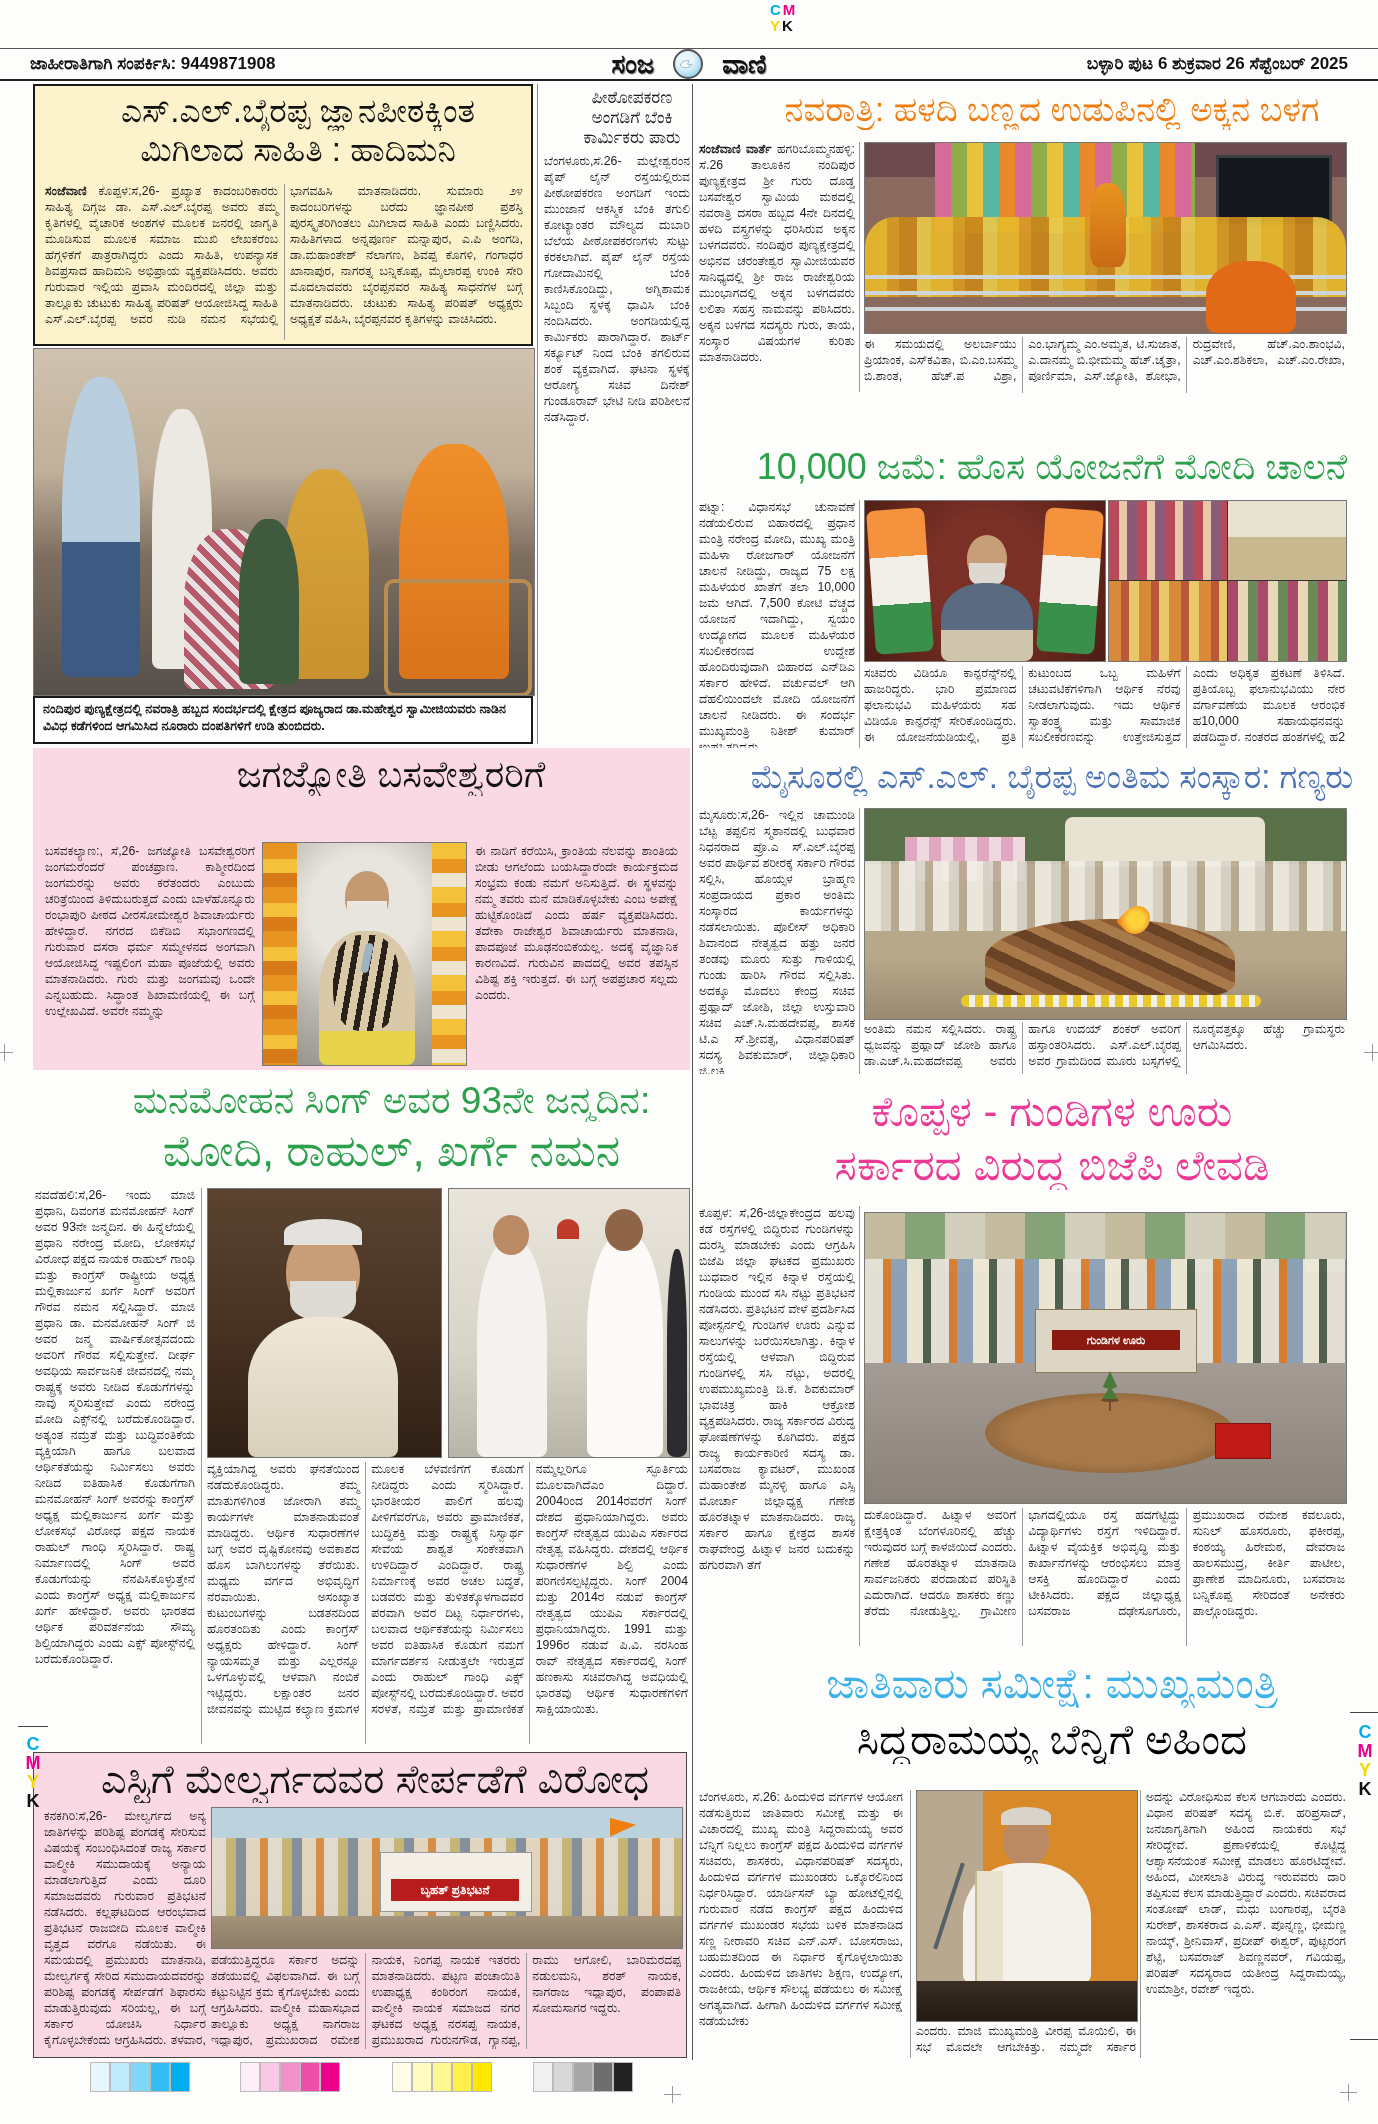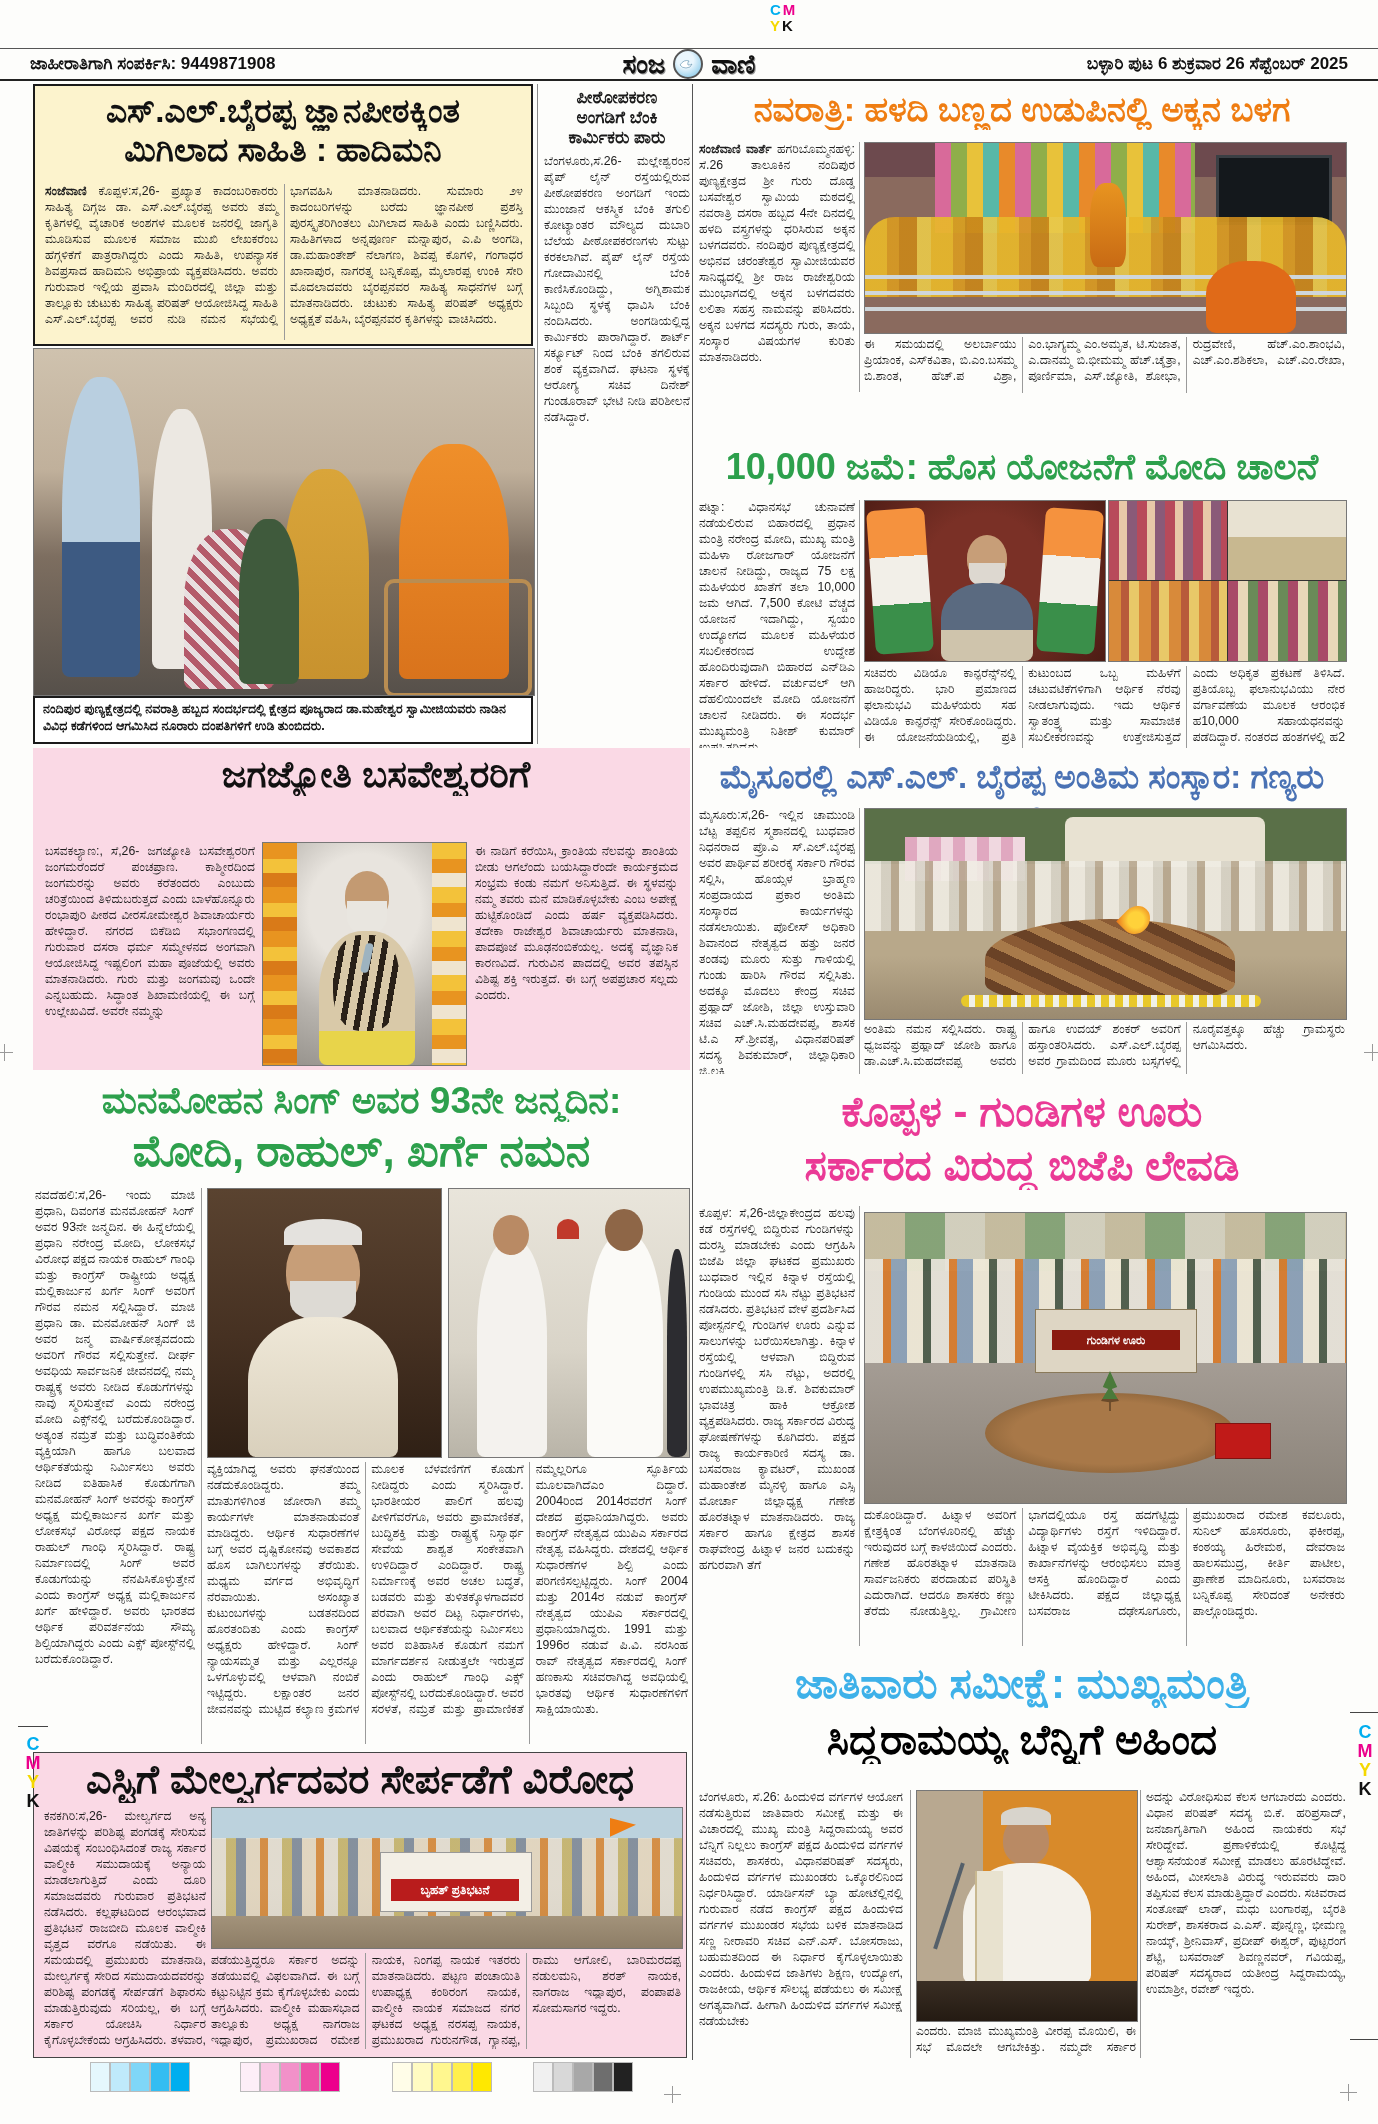--- a/index.html
+++ b/index.html
@@ -2,21 +2,21 @@
 <html><head>
 <meta charset="utf-8">
 <style>
   html,body{margin:0;padding:0;background:#ffffff;}
   body{font-family:"Liberation Sans","DejaVu Sans",sans-serif;color:#1a1a1a;}
   #page{position:relative;width:1378px;height:2124px;background:#fdfdfb;overflow:hidden;}
   .abs{position:absolute;}
   .body-txt{font-size:12.3px;line-height:1.3;text-align:justify;color:#1c1c1c;overflow:hidden;}
   .cols2{column-count:2;column-gap:12px;column-rule:1px solid #9a9a9a;}
   .cols3{column-count:3;column-gap:12px;column-rule:1px solid #9a9a9a;}
-  .headline{font-weight:bold;text-align:center;overflow:hidden;letter-spacing:0;}
+  .headline{font-weight:normal;text-align:center;overflow:hidden;letter-spacing:0;padding-left:30px;}
   .vline{position:absolute;width:1px;background:#8a8a8a;}
   .hline{position:absolute;height:1px;background:#222;}
   .photo{position:absolute;overflow:hidden;border:1px solid #777;}
   .fig{position:absolute;border-radius:45% 45% 8px 8px;}
   .plus{position:absolute;width:17px;height:17px;
     background:linear-gradient(#999,#999) center/100% 1px no-repeat,
                linear-gradient(#999,#999) center/1px 100% no-repeat;}
   .cmyk-letter{font-weight:bold;font-size:15px;line-height:1.05;display:block;text-align:center;}
   .swatch{display:inline-block;width:20px;height:30px;border:1px solid #bbb;vertical-align:top;box-sizing:border-box;}
   .caption{font-weight:bold;font-size:12.6px;line-height:1.35;color:#111;}
@@ -33,21 +33,21 @@
     </div>
     <div style="display:flex;gap:2px;">
       <span class="cmyk-letter" style="color:#f5d800;">Y</span>
       <span class="cmyk-letter" style="color:#111;">K</span>
     </div>
   </div>
 
   <div class="hline" style="left:0;top:48px;width:1378px;background:#555;"></div>
   <div class="abs" style="left:30px;top:50px;width:1318px;height:28px;display:flex;align-items:center;">
     <div style="width:420px;font-weight:bold;font-size:17px;color:#111;">ಜಾಹೀರಾತಿಗಾಗಿ ಸಂಪರ್ಕಿಸಿ: 9449871908</div>
-    <div style="flex:1;display:flex;align-items:center;justify-content:center;gap:8px;">
+    <div style="flex:1;display:flex;align-items:center;justify-content:center;gap:19px;">
       <span style="font-weight:bold;font-size:26px;color:#111;text-shadow:1px 1px 0 #999;">ಸಂಜ</span>
       <span style="display:inline-block;width:26px;height:26px;border-radius:50%;background:radial-gradient(circle at 40% 35%,#eaf6fd 0 35%,#a8d8f0 70%,#7db8dc 100%);border:2px solid #555;position:relative;">
         <svg width="22" height="22" viewBox="0 0 22 22" style="position:absolute;left:0;top:2px;">
             <path d="M5 12 q4 -6 9 -4 q-2 2 -1 4 q3 0 4 -1 q-1 4 -6 4 q-4 0 -6 -3 z" fill="#ffffff" stroke="#6b9ab5" stroke-width="0.7"></path>
           </svg>
       </span>
       <span style="font-weight:bold;font-size:26px;color:#111;text-shadow:1px 1px 0 #999;">ವಾಣಿ</span>
     </div>
     <div style="width:420px;text-align:right;font-weight:bold;font-size:17px;color:#111;">ಬಳ್ಳಾರಿ ಪುಟ 6 ಶುಕ್ರವಾರ 26 ಸೆಪ್ಟೆಂಬರ್ 2025</div>
   </div>

